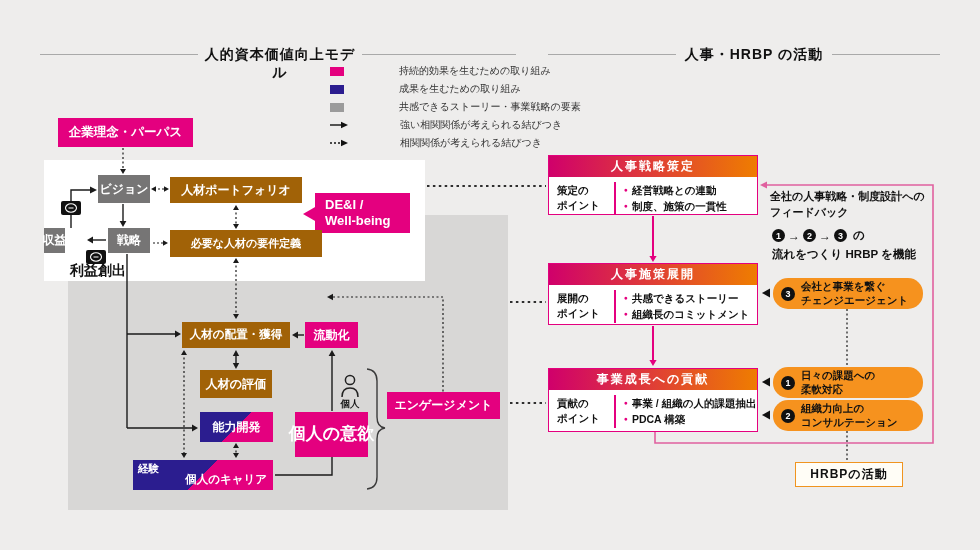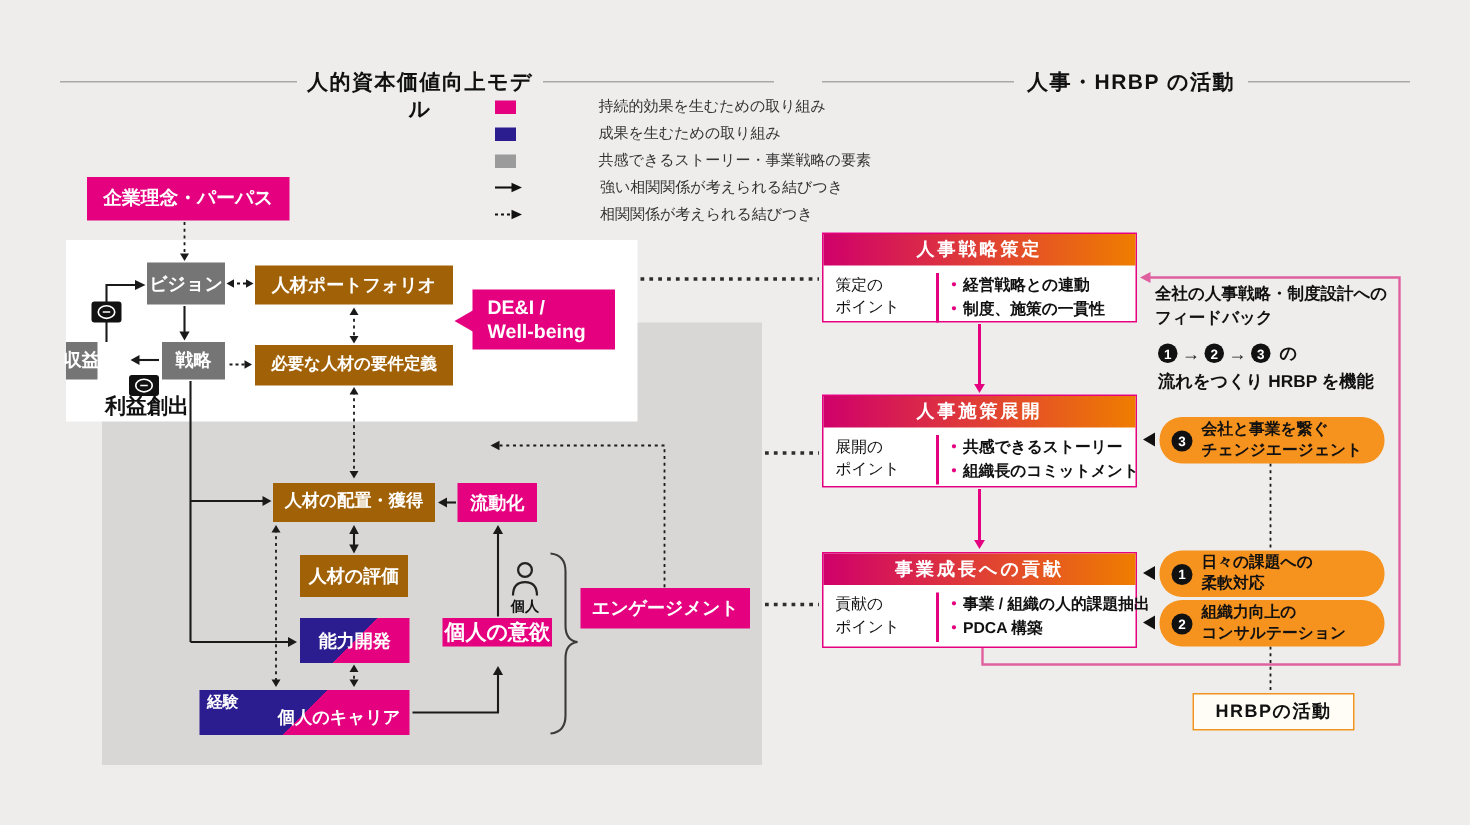--- a/index.html
+++ b/index.html
@@ -24,21 +24,21 @@
      color:#fff;font-weight:bold;text-align:center;line-height:1.2;white-space:nowrap;}
   .bg-pink{background:#e4007f;} .bg-navy{background:#a16207;} .bg-gray{background:#767575;}
   .bg-split{background:linear-gradient(135deg,#2b1d8f 50%,#e4007f 50%);}
   .blk-label{position:absolute;color:#111;font-weight:bold;text-align:center;white-space:nowrap;}
   
   .card{position:absolute;left:548px;width:210px;border:1px solid #e4007f;background:#fff;box-sizing:border-box;}
   .card-head{height:21px;display:flex;align-items:center;justify-content:center;
              background:linear-gradient(90deg,#d0006b,#ef7d00);color:#fff;font-weight:bold;
              font-size:12px;letter-spacing:2px;white-space:nowrap;}
   .card-body{display:flex;align-items:center;}
-  .card-label{width:54px;flex:none;padding:5px 13px 5px 8px;font-size:10.5px;font-weight:normal;line-height:1.45;}
+  .card-label{width:54px;flex:none;padding:5px 3px 5px 8px;font-size:10.5px;font-weight:bold;line-height:1.45;}
   .card-div{width:2px;align-self:stretch;background:#e4007f;margin:5px 0;flex:none;}
   .card-points{padding:5px 0 5px 8px;}
   .pt{font-size:10.5px;font-weight:bold;line-height:1.55;white-space:nowrap;}
   .pt::before{content:"●";color:#e4007f;font-size:6.5px;margin-right:4px;vertical-align:2px;}
   
   .note{position:absolute;font-size:11px;font-weight:bold;line-height:1.45;white-space:nowrap;}
   .nbadge{display:inline-flex;width:13px;height:13px;border-radius:50%;background:#111;color:#fff;
           font-size:9px;font-weight:bold;align-items:center;justify-content:center;flex:none;}
   .flow1{display:flex;align-items:center;gap:3px;}
   .farrow{font-size:12px;font-weight:bold;}
@@ -183,28 +183,28 @@
   </svg>
 
   <div class="b bg-pink" style="left:58px;top:118px;width:135px;height:29px;font-size:12.5px;">企業理念・パーパス</div>
   <div class="b bg-gray" style="left:98px;top:175px;width:52px;height:28px;font-size:12px;">ビジョン</div>
   <div class="b bg-navy" style="left:170px;top:177px;width:132px;height:26px;font-size:12px;">人材ポートフォリオ</div>
   <div class="b bg-pink" style="left:315px;top:193px;width:95px;height:40px;font-size:13px;justify-content:flex-start;padding-left:10px;box-sizing:border-box;text-align:left;">
     <span><span>DE&amp;I /</span><br><span>Well-being</span></span>
   </div>
   <div class="b bg-gray" style="left:44px;top:228px;width:21px;height:25px;font-size:12px;">収益</div>
   <div class="b bg-gray" style="left:108px;top:228px;width:42px;height:25px;font-size:12px;">戦略</div>
-  <div class="b bg-navy" style="left:170px;top:230px;width:132px;height:27px;font-size:11px;">必要な人材の要件定義</div>
+  <div class="b bg-navy" style="left:170px;top:230px;width:152px;height:27px;font-size:11px;">必要な人材の要件定義</div>
   <div class="blk-label" style="left:70px;top:262px;width:54px;font-size:14px;">利益創出</div>
   <div class="b bg-navy" style="left:182px;top:322px;width:108px;height:26px;font-size:11.5px;">人材の配置・獲得</div>
   <div class="b bg-pink" style="left:305px;top:322px;width:53px;height:26px;font-size:12px;">流動化</div>
   <div class="b bg-navy" style="left:200px;top:370px;width:72px;height:28px;font-size:12px;">人材の評価</div>
   <div class="blk-label" style="left:336px;top:398px;width:28px;font-size:9.5px;">個人</div>
   <div class="b bg-split" style="left:200px;top:412px;width:73px;height:30px;font-size:12px;">能力開発</div>
-  <div class="b bg-pink" style="left:295px;top:412px;width:73px;height:19px;font-size:14px;">個人の意欲</div>
+  <div class="b bg-pink" style="left:295px;top:412px;width:73px;height:45px;font-size:17px;">個人の意欲</div>
   <div class="b bg-pink" style="left:387px;top:392px;width:113px;height:27px;font-size:12px;">エンゲージメント</div>
   <div class="b bg-split" style="left:133px;top:460px;width:140px;height:30px;">
     <span style="position:absolute;left:5px;top:2px;font-size:10.5px;">経験</span>
     <span style="position:absolute;right:6px;bottom:3px;font-size:11.5px;">個人のキャリア</span>
   </div>
 
   <div class="card" style="top:155px;height:60px;">
     <div class="card-head">人事戦略策定</div>
     <div class="card-body">
       <div class="card-label">

